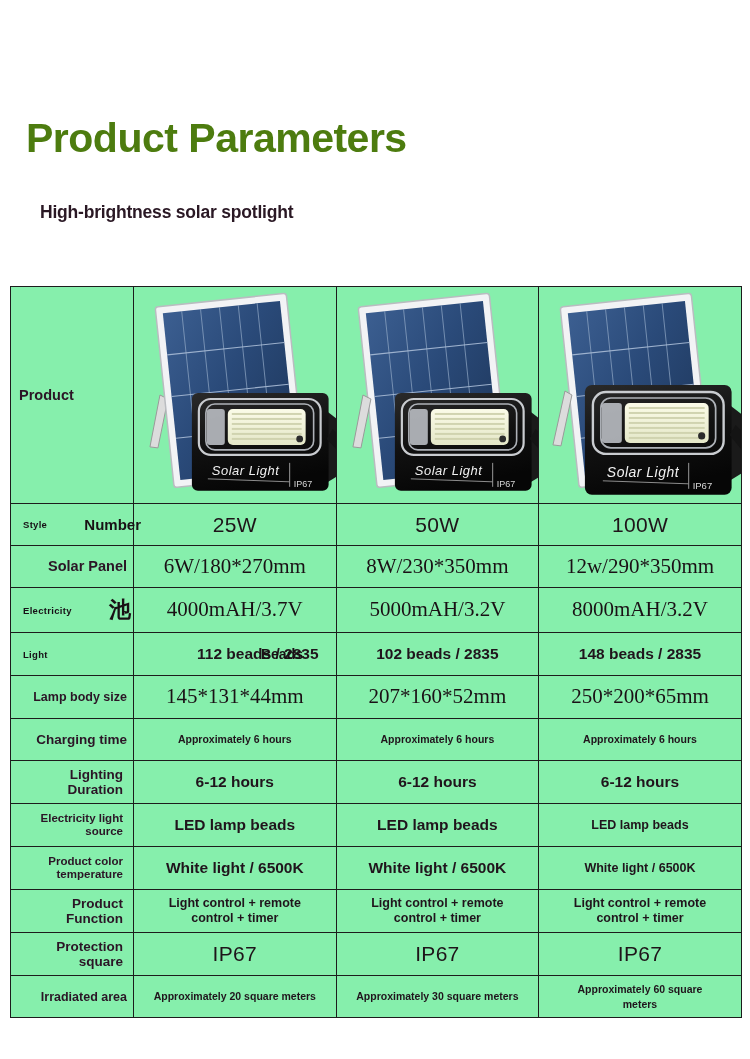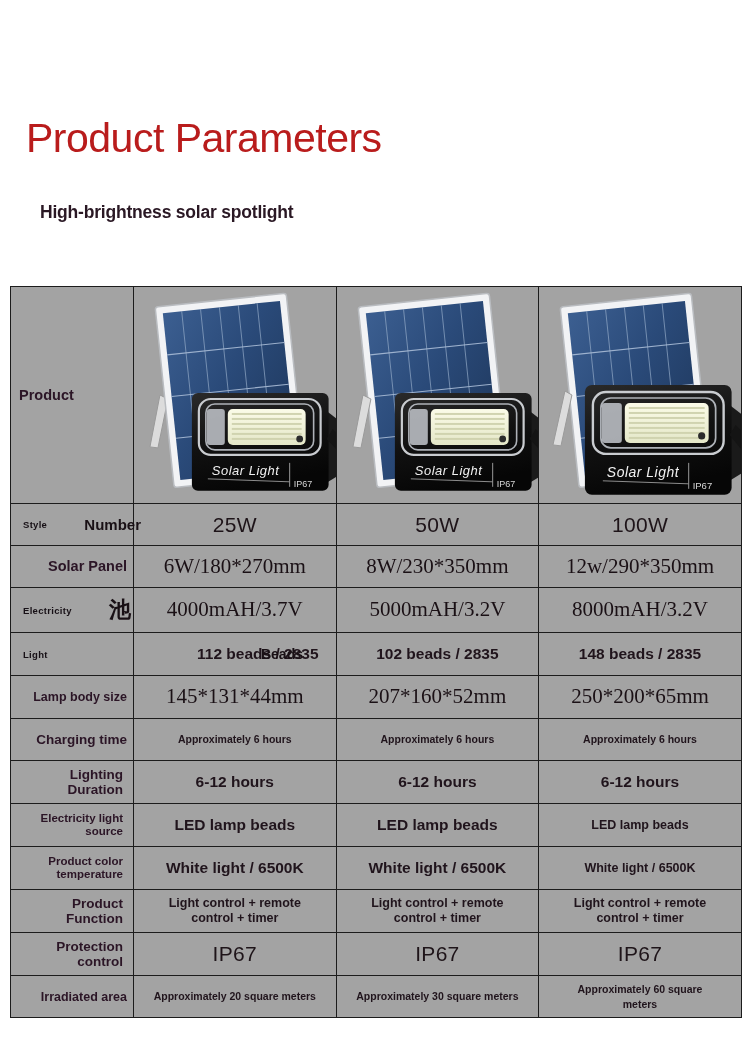--- a/index.html
+++ b/index.html
@@ -15,23 +15,23 @@
     overflow: hidden;
     position: relative;
   }
 
   
   #page-title {
     position: absolute;
     left: 26px;
     top: 118px;
     font-size: 41px;
-    font-weight: normal;
+    font-weight: bold;
     letter-spacing: -0.5px;
-    color: #b91c1c;
+    color: #4d7c0f;
     line-height: 1;
   }
   #page-subtitle {
     position: absolute;
     left: 40px;
     top: 202px;
     font-size: 17.5px;
     font-weight: bold;
     color: #2a1824;
     letter-spacing: -0.2px;
@@ -43,21 +43,21 @@
     left: 10px;
     top: 286px;
     width: 731px;
     border-collapse: collapse;
     table-layout: fixed;
   }
   #spec-table td {
     border: 1.2px solid #1c1c1c;
     padding: 0;
     vertical-align: middle;
-    background: #a3a3a3;
+    background: #86efac;
   }
   col.c-label { width: 123px; }
   col.c-val   { width: 202.6px; }
 
   
   .label-cell {
     background: linear-gradient(to right, #e6e6e6 0%, #d8d8d8 55%, #d4d4d4 100%);
     position: relative;
     overflow: visible;
   }
@@ -430,21 +430,21 @@
       <td class="label-cell">
         <span class="label-inner wrap lb-xl" style="padding-right:10px;">Product Function</span>
       </td>
       <td class="val-cell val-bold sb" style="padding:0 22px;">Light control + remote control + timer</td>
       <td class="val-cell val-bold sb" style="padding:0 22px;">Light control + remote control + timer</td>
       <td class="val-cell val-bold sb" style="padding:0 22px;">Light control + remote control + timer</td>
     </tr>
 
     <tr style="height:43px;">
       <td class="label-cell">
-        <span class="label-inner wrap lb-xl" style="padding-right:10px;">Protection control</span>
+        <span class="label-inner wrap lb-xl" style="padding-right:10px;">Protection square</span>
       </td>
       <td class="val-cell val-thin">IP67</td>
       <td class="val-cell val-thin">IP67</td>
       <td class="val-cell val-thin">IP67</td>
     </tr>
 
     <tr style="height:42px;">
       <td class="label-cell">
         <span class="label-inner lb-lg">Irradiated area</span>
       </td>

